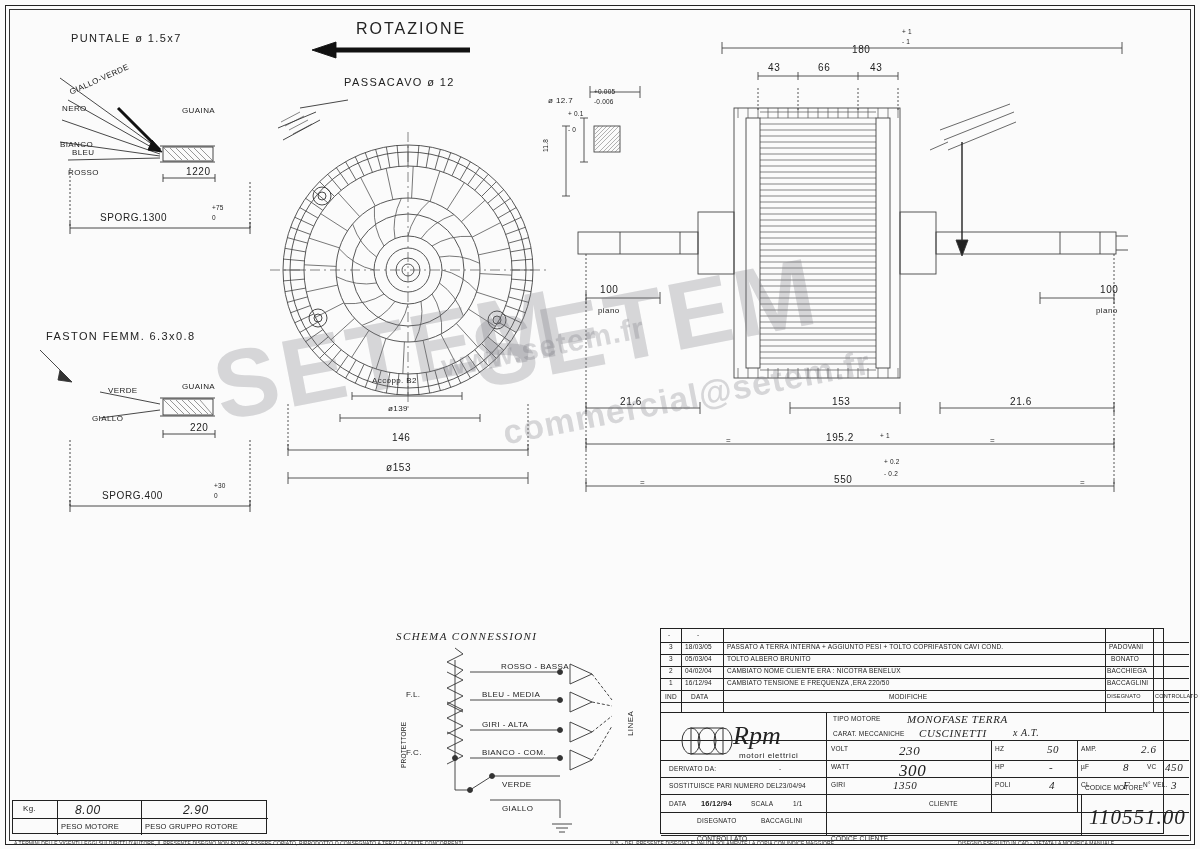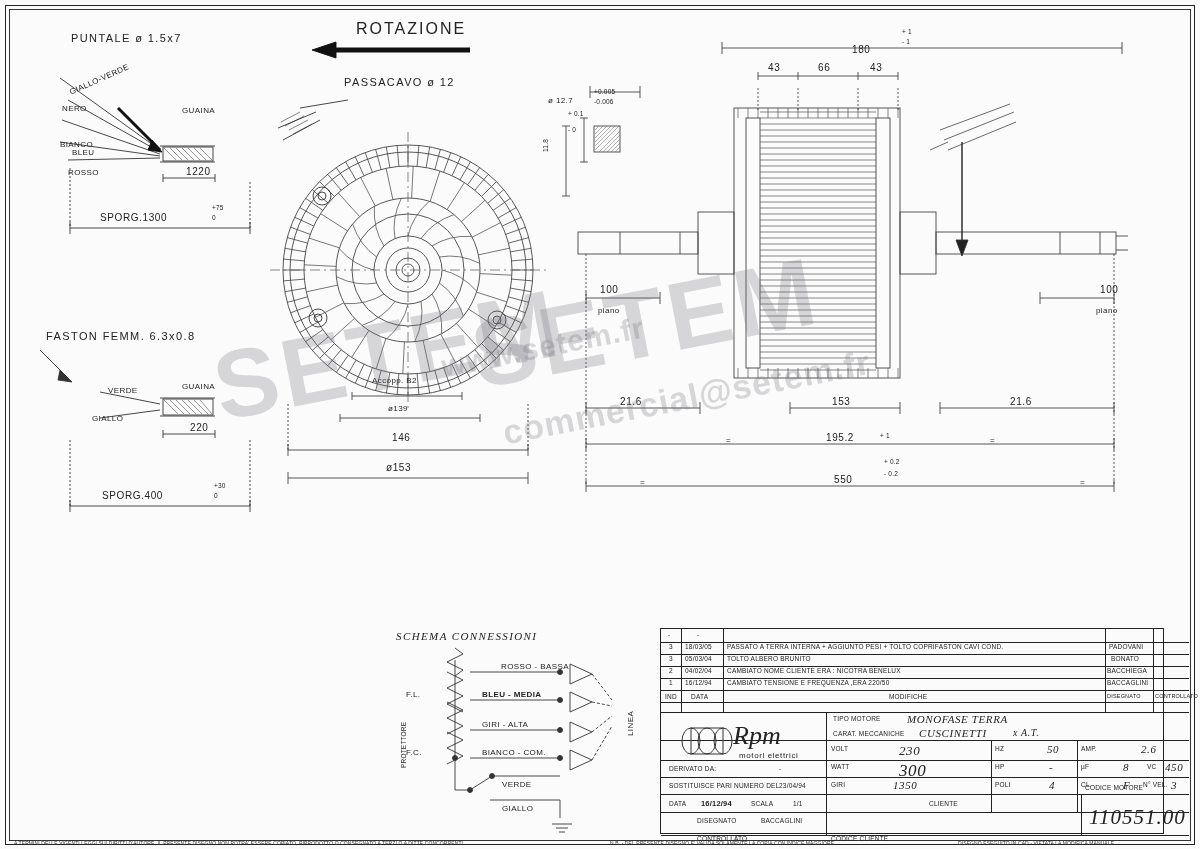--- a/index.html
+++ b/index.html
@@ -477,30 +477,40 @@
   <div class="txt" style="left:834px;top:474px;">550</div>
   <div class="txt xs" style="left:884px;top:458px;">+ 0.2</div>
   <div class="txt xs" style="left:884px;top:470px;">- 0.2</div>
   <div class="txt sm" style="left:726px;top:436px;">=</div>
   <div class="txt sm" style="left:990px;top:436px;">=</div>
   <div class="txt sm" style="left:640px;top:478px;">=</div>
   <div class="txt sm" style="left:1080px;top:478px;">=</div>
 
   <div class="txt md ital" style="left:396px;top:630px;">SCHEMA CONNESSIONI</div>
   <div class="txt sm" style="left:501px;top:662px;">ROSSO - BASSA</div>
-  <div class="txt sm" style="left:482px;top:690px;font-weight:bold;">BLEU - MEDIA</div>
+  <div class="txt sm" style="left:482px;top:690px;">BLEU - MEDIA</div>
   <div class="txt sm" style="left:482px;top:720px;">GIRI - ALTA</div>
   <div class="txt sm" style="left:482px;top:748px;">BIANCO - COM.</div>
   <div class="txt sm" style="left:406px;top:690px;">F.L.</div>
   <div class="txt sm" style="left:406px;top:748px;">F.C.</div>
   <div class="txt xs" style="left:400px;top:768px;transform:rotate(-90deg);transform-origin:left top;">PROTETTORE</div>
   <div class="txt sm" style="left:626px;top:736px;transform:rotate(-90deg);transform-origin:left top;">LINEA</div>
   <div class="txt sm" style="left:502px;top:780px;">VERDE</div>
   <div class="txt sm" style="left:502px;top:804px;">GIALLO</div>
 
+  <div class="tb" style="left:12px;top:800px;width:255px;height:34px;">
+    <div class="cellline" style="left:0;top:17px;width:255px;height:1px;"></div>
+    <div class="cellline" style="left:44px;top:0;width:1px;height:34px;"></div>
+    <div class="cellline" style="left:128px;top:0;width:1px;height:34px;"></div>
+    <div class="txt sm" style="left:10px;top:3px;">Kg.</div>
+    <div class="txt" style="left:62px;top:2px;font-size:12px;font-style:italic;">8.00</div>
+    <div class="txt" style="left:170px;top:2px;font-size:12px;font-style:italic;">2.90</div>
+    <div class="txt xs" style="left:48px;top:21px;font-size:7.5px;">PESO MOTORE</div>
+    <div class="txt xs" style="left:132px;top:21px;font-size:7.5px;">PESO GRUPPO ROTORE</div>
+  </div>
 
   <div class="tb" style="left:660px;top:628px;width:504px;height:206px;">
 
     <div class="cellline" style="left:0;top:13px;width:528px;height:1px;"></div>
     <div class="cellline" style="left:0;top:25px;width:528px;height:1px;"></div>
     <div class="cellline" style="left:0;top:37px;width:528px;height:1px;"></div>
     <div class="cellline" style="left:0;top:49px;width:528px;height:1px;"></div>
     <div class="cellline" style="left:0;top:61px;width:528px;height:1px;"></div>
     <div class="cellline" style="left:0;top:73px;width:528px;height:1px;"></div>
     <div class="cellline" style="left:0;top:83px;width:528px;height:1px;"></div>

